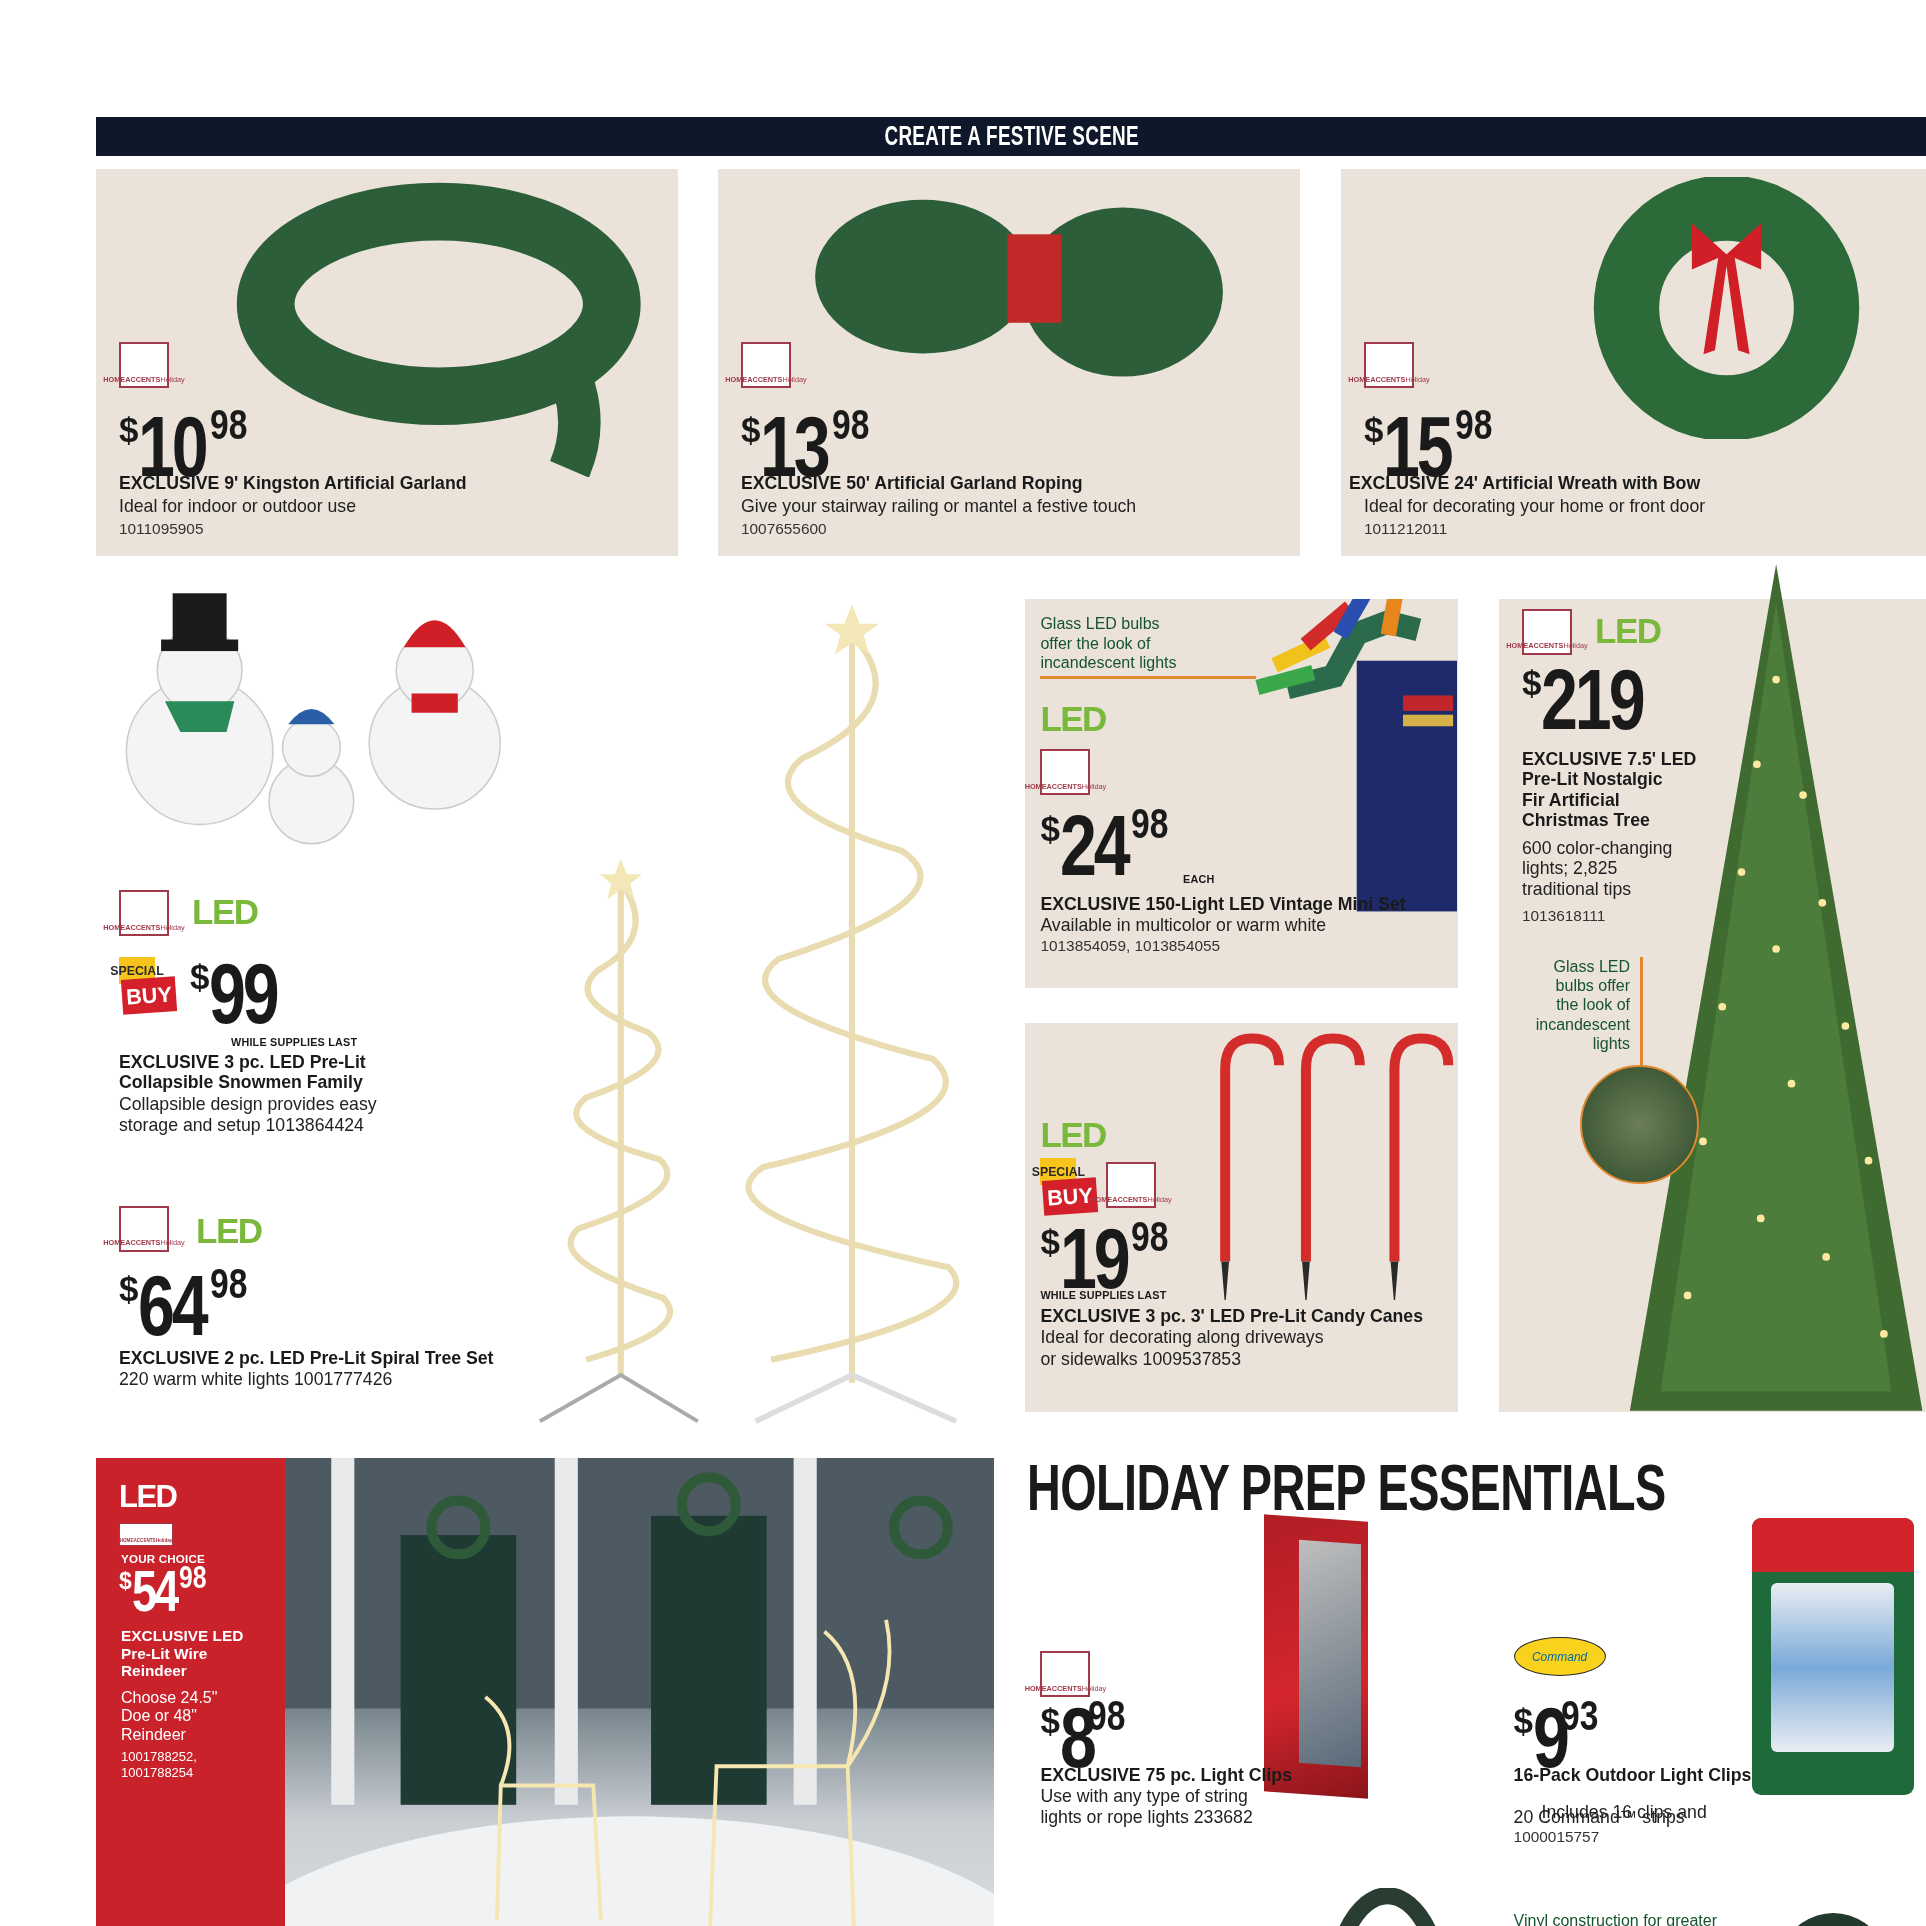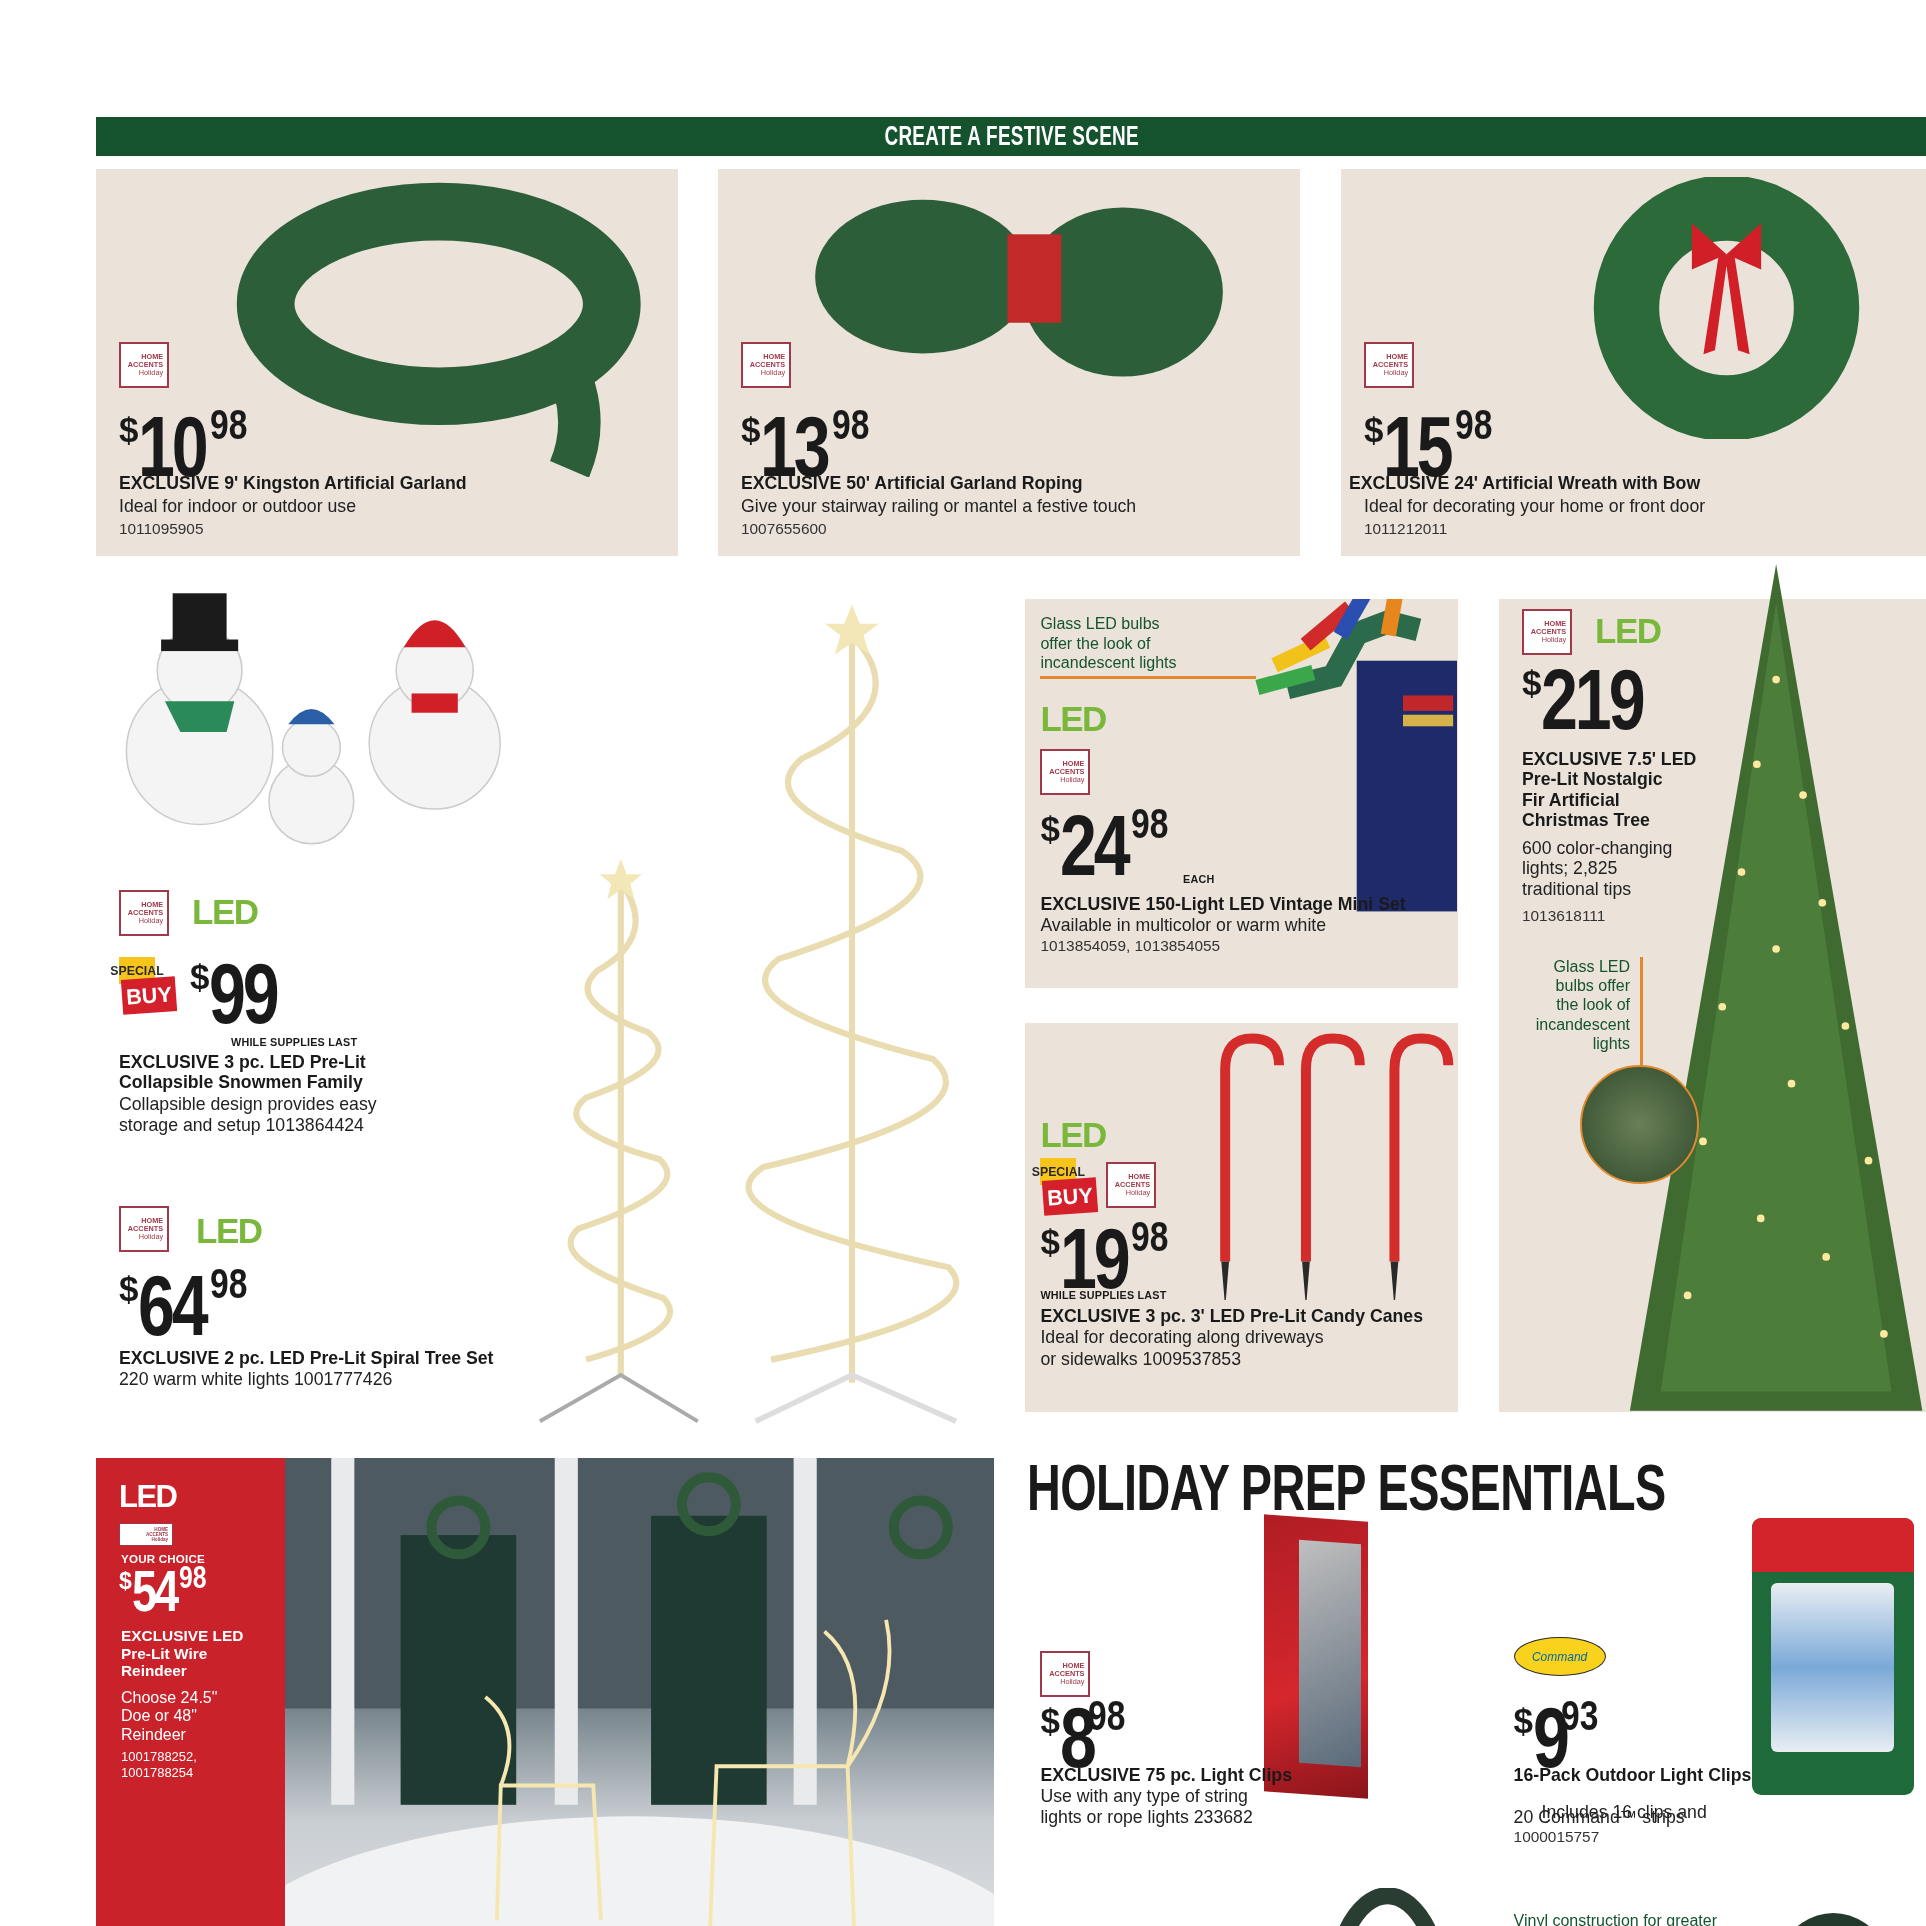--- a/index.html
+++ b/index.html
@@ -1,30 +1,30 @@
 <!DOCTYPE html>
 <html style="font-size:6.2px"><head>
 <meta charset="utf-8">
 <style>
   * { box-sizing: border-box; margin: 0; padding: 0; }
   html, body { width: 2039px; height: 2997px; background: #ffffff; overflow: hidden; }
   body { position: relative; font-family: "Liberation Sans", sans-serif; color: #1a1a1a; }
   .abs { position: absolute; }
-  .banner { left: 96px; top: 117px; width: 1831px; height: 39px; background: #14532d; color: #fff; display: flex; align-items: center; justify-content: center; }
+  .banner { left: 96px; top: 117px; width: 1831px; height: 39px; background: #0f172a; color: #fff; display: flex; align-items: center; justify-content: center; }
   .banner span { font-weight: bold; font-size: 27px; transform: scaleX(0.7); display: inline-block; letter-spacing: 0.4px; }
   .panel { background: #ebe3da; }
   .price { display: flex; align-items: flex-start; font-weight: bold; line-height: 1; }
   .price .dollar { font-size: 35px; margin-top: 7.7px; }
   .price .main { font-size: 85px; letter-spacing: -3.9px; transform: scaleX(0.78); transform-origin: left top; display: inline-block; }
   .price .cents { font-size: 42px; margin-left: -15.4px; transform: scaleX(0.8); transform-origin: left top; display: inline-block; }
   .pname { font-weight: bold; font-size: 17.7px; line-height: 1.15; }
   .pdesc { font-size: 17.7px; line-height: 1.15; color: #222; }
   .psku { font-size: 15.4px; color: #333; line-height: 1.2; }
   .small-caps { font-weight: bold; font-size: 10.8px; letter-spacing: 0.2px; }
-  .logo-hah { width: 58px; height: 54px; border: 2.3px solid #a03a4a; background: #fff; font-size: 8.5px; color: #a03a4a; display: flex; flex-direction: column; align-items: flex-end; justify-content: center; padding: 2.3px 3.9px; line-height: 1.1; font-weight: bold; }
+  .logo-hah { width: 58px; height: 54px; border: 2.3px solid #a03a4a; background: #fff; font-size: 8.5px; color: #a03a4a; display: flex; align-items: flex-end; justify-content: center; padding: 2.3px 3.9px; line-height: 1.1; font-weight: bold; }
   .logo-hah.sm { width: 50px; height: 46px; font-size: 7.3px; }
   .logo-led { color: #7ab83c; font-weight: bold; font-size: 35px; letter-spacing: -1.5px; line-height: 1; }
   .logo-led.white-led { color: #fff; }
   .special-buy { width: 58px; height: 58px; position: relative; }
   .special-buy .sp { position: absolute; top: 0; left: 0; width: 36px; height: 27px; background: #f7c41b; font-weight: bold; font-size: 12.3px; color: #2a2a2a; display: flex; align-items: center; justify-content: center; }
   .special-buy .buy { position: absolute; top: 21px; left: 3.1px; width: 54px; height: 35px; background: #d4202a; font-weight: bold; font-size: 21.6px; color: #fff; display: flex; align-items: center; justify-content: center; transform: rotate(-4deg); }
   .callout { font-size: 16px; line-height: 1.2; color: #14532d; }
   .callout-line { background: #e0892f; height: 3.1px; }
   .red-panel { background: #c9222a; color: #fff; }
   .photo { overflow: hidden; }

